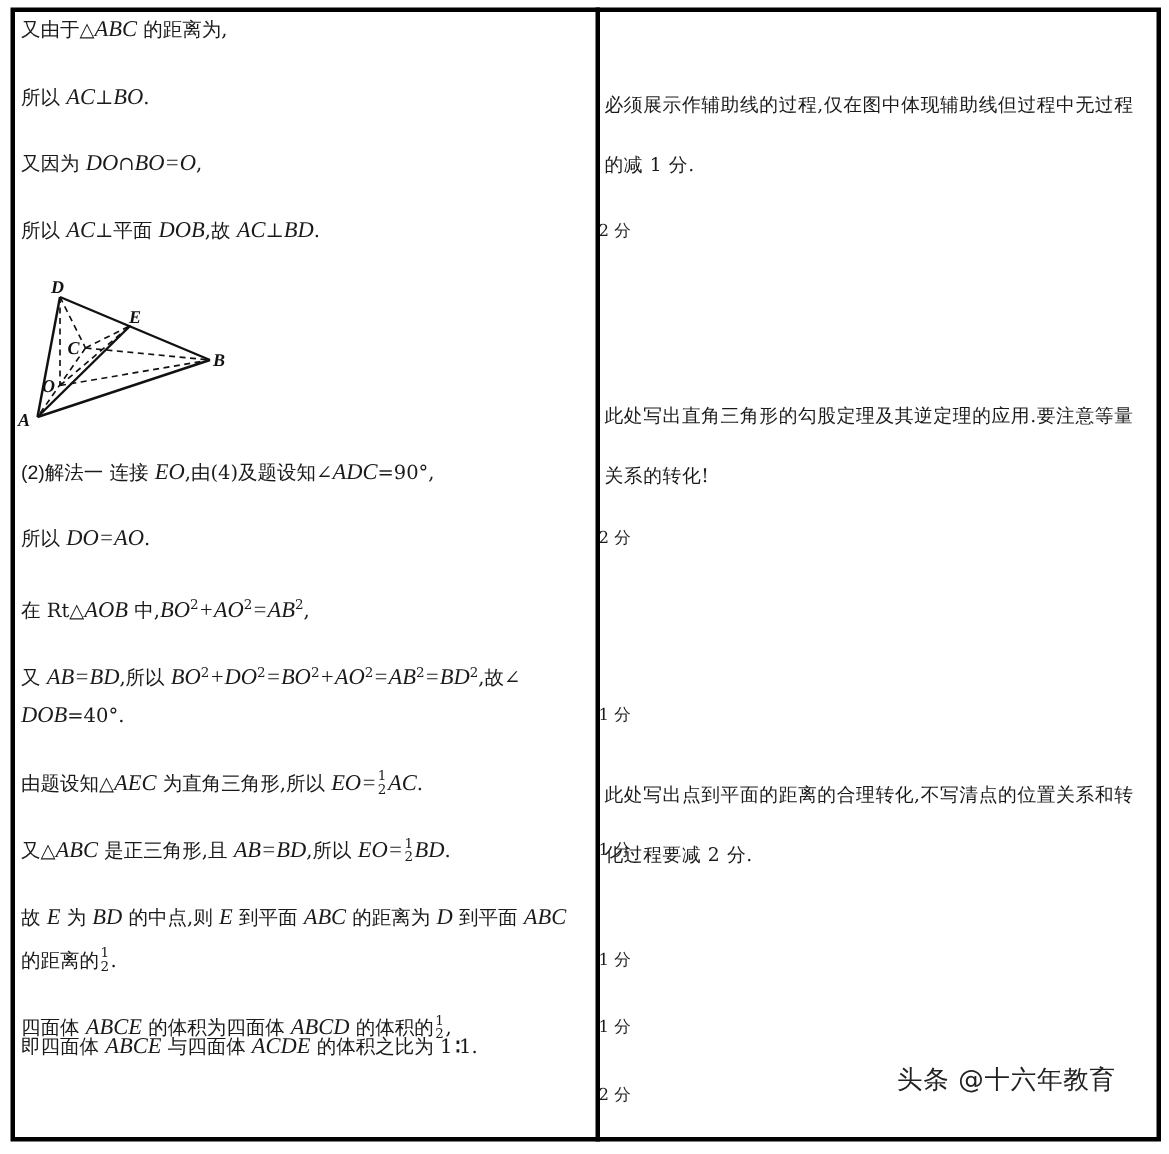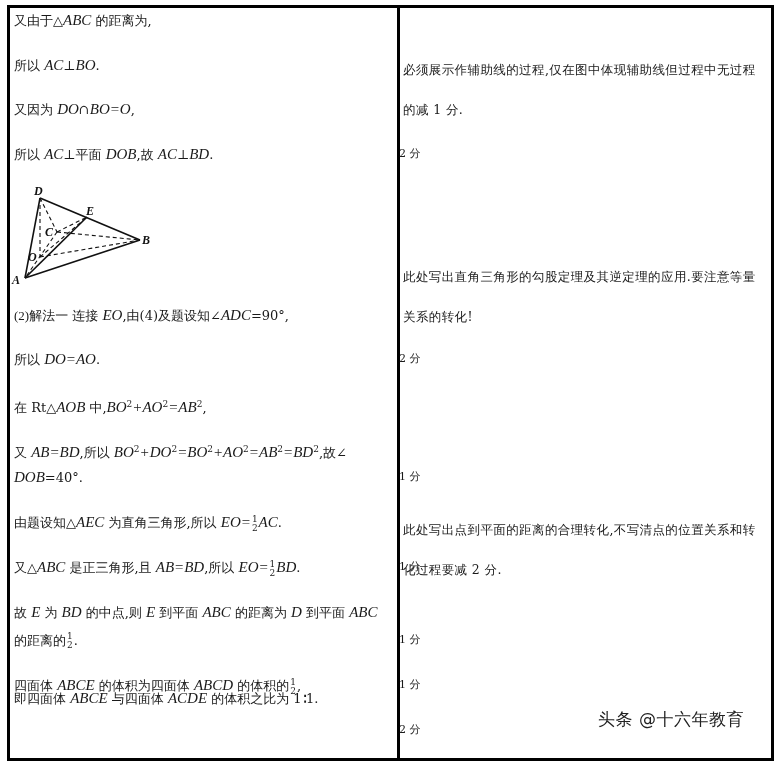--- a/index.html
+++ b/index.html
@@ -5,21 +5,21 @@
     html, body { margin: 0; padding: 0; background: #ffffff; }
     body { width: 779px; height: 769px; position: relative; overflow: hidden;
            font-family: "DejaVu Serif", "Liberation Serif", serif; color: #1a1a1a; }
     .frame { position: absolute; left: 7px; top: 5px; width: 767px; height: 756px;
              border: 3px solid #000; box-sizing: border-box; }
     .divider { position: absolute; left: 397px; top: 5px; width: 3px; height: 756px; background: #000; }
     .line { position: absolute; left: 14px; font-size: 13px; white-space: nowrap; line-height: 16px; }
     .score { position: absolute; left: 367px; font-size: 11px; white-space: nowrap; line-height: 16px; margin-left: 32px; }
     .note { position: absolute; left: 403px; width: 365px; font-size: 12.5px; line-height: 40px; letter-spacing: 0.4px; }
     .m { font-style: italic; font-family: "Liberation Serif", serif; font-size: 15px; }
-    .bold { font-family: Liberation Serif, serif; margin-top: 33px; }
+    .bold { font-family: Liberation Sans, sans-serif; margin-top: 33px; }
     .frac { display: inline-block; vertical-align: middle; text-align: center; font-size: 9px; line-height: 9px; margin: 0 1px; }
     .frac span { display: block; }
     sup { font-size: 9px; }
     .figure { position: absolute; left: 10px; top: 178px; }
     .watermark { position: absolute; left: 598px; top: 708px; font-family: "DejaVu Sans", sans-serif; font-size: 17px; color: #222; letter-spacing: 0.5px; text-shadow: 0 0 2px #fff; }
   </style>
 </head>
 <body>
 
 <div class="frame"></div>

